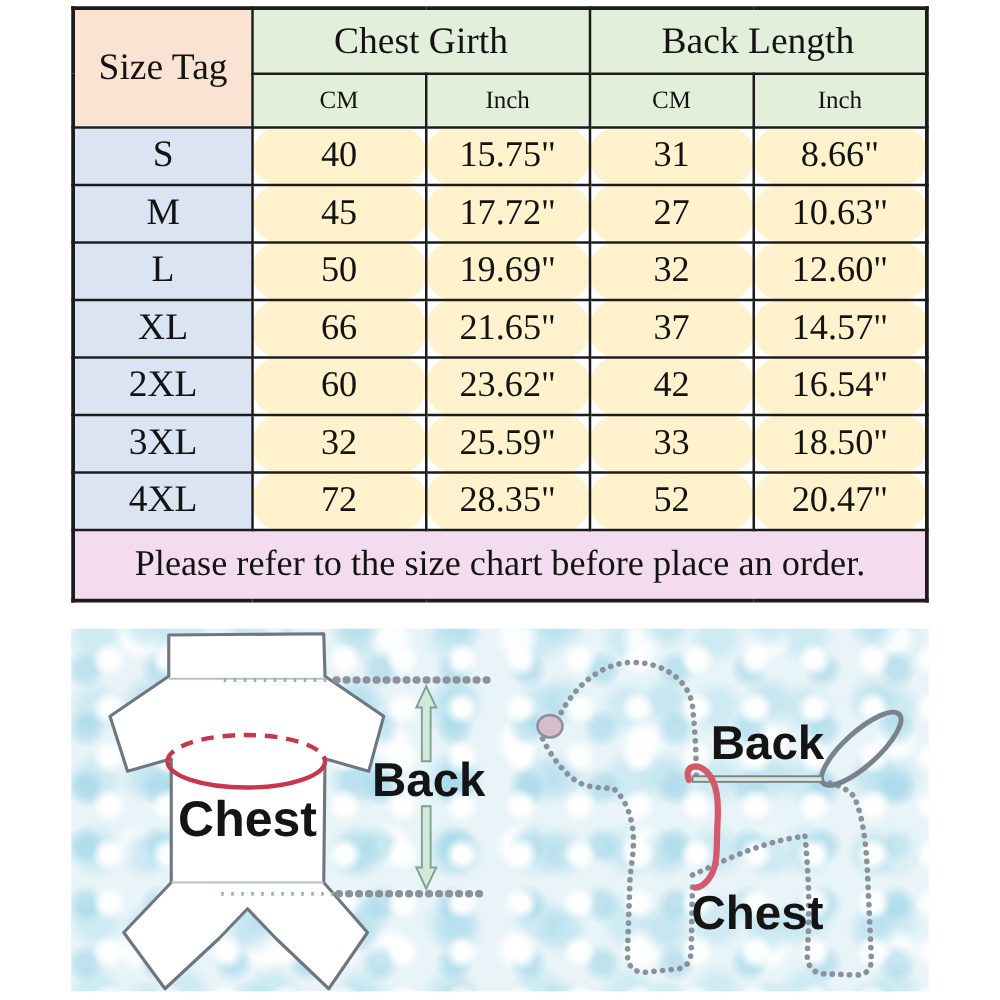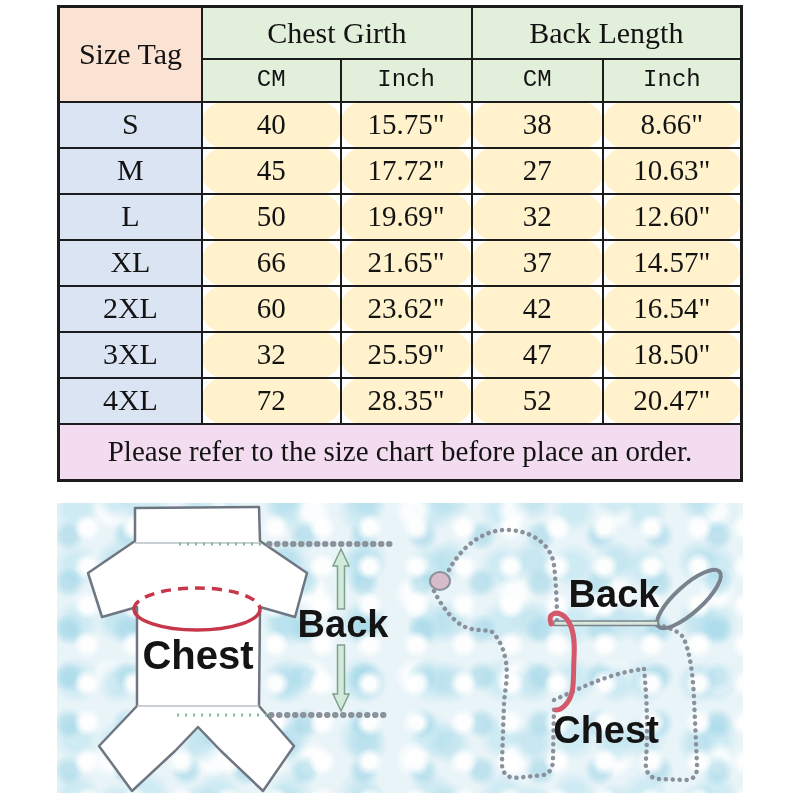--- a/index.html
+++ b/index.html
@@ -18,21 +18,21 @@
     font-weight:normal;padding:0;line-height:1.15;
     overflow:hidden;white-space:nowrap;
   }
   col.c0{width:21.0%;} col.c1{width:20.3%;} col.c2{width:19.2%;}
   col.c3{width:19.2%;} col.c4{width:20.3%;}
   tr.hdr1{height:52px;} tr.hdr2{height:43px;} tr.datarow{height:46px;}
   tr.noterow{height:57px;}
   .cell-peach{background:var(--c-peach,#fbe3d4);font-size:30px;}
   .cell-green{background:var(--c-green,#e2efdb);}
   .group-hdr{font-weight:bold;font-size:30px;}
-  .unit-hdr{font-size:24px;font-family:Liberation Mono, monospace;}
+  .unit-hdr{font-size:20px;}
   .cell-size{background:var(--c-blue,#dbe4f2);font-weight:bold;font-size:30px;}
   .cell-val{background:var(--c-yellow,#fff2cc);font-size:29px;border-radius:21px;}
   td.note-cell{
     background:var(--c-pink,#f3dcef);font-size:29px;line-height:1.4;
     padding:6px 34px;white-space:normal;
   }
   
   .illustration{
     position:absolute;left:57px;top:503px;width:686px;height:290px;
     background-color:#e9f4f8;
@@ -74,21 +74,21 @@
           <th class="cell-green unit-hdr">CM</th>
           <th class="cell-green unit-hdr">Inch</th>
           <th class="cell-green unit-hdr">CM</th>
           <th class="cell-green unit-hdr">Inch</th>
         </tr>
 
         <tr class="datarow">
             <td class="cell-size">S</td>
             <td class="cell-val">40</td>
             <td class="cell-val">15.75"</td>
-            <td class="cell-val">38</td>
+            <td class="cell-val">31</td>
             <td class="cell-val">8.66"</td>
           </tr>
           <tr class="datarow">
             <td class="cell-size">M</td>
             <td class="cell-val">45</td>
             <td class="cell-val">17.72"</td>
             <td class="cell-val">27</td>
             <td class="cell-val">10.63"</td>
           </tr>
           <tr class="datarow">
@@ -109,21 +109,21 @@
             <td class="cell-size">2XL</td>
             <td class="cell-val">60</td>
             <td class="cell-val">23.62"</td>
             <td class="cell-val">42</td>
             <td class="cell-val">16.54"</td>
           </tr>
           <tr class="datarow">
             <td class="cell-size">3XL</td>
             <td class="cell-val">32</td>
             <td class="cell-val">25.59"</td>
-            <td class="cell-val">47</td>
+            <td class="cell-val">33</td>
             <td class="cell-val">18.50"</td>
           </tr>
           <tr class="datarow">
             <td class="cell-size">4XL</td>
             <td class="cell-val">72</td>
             <td class="cell-val">28.35"</td>
             <td class="cell-val">52</td>
             <td class="cell-val">20.47"</td>
           </tr>
           <tr class="noterow">

